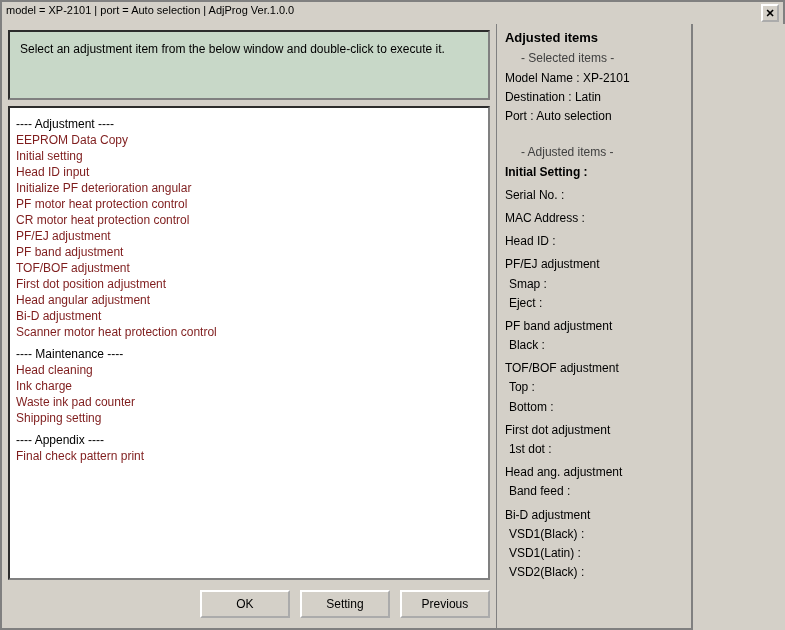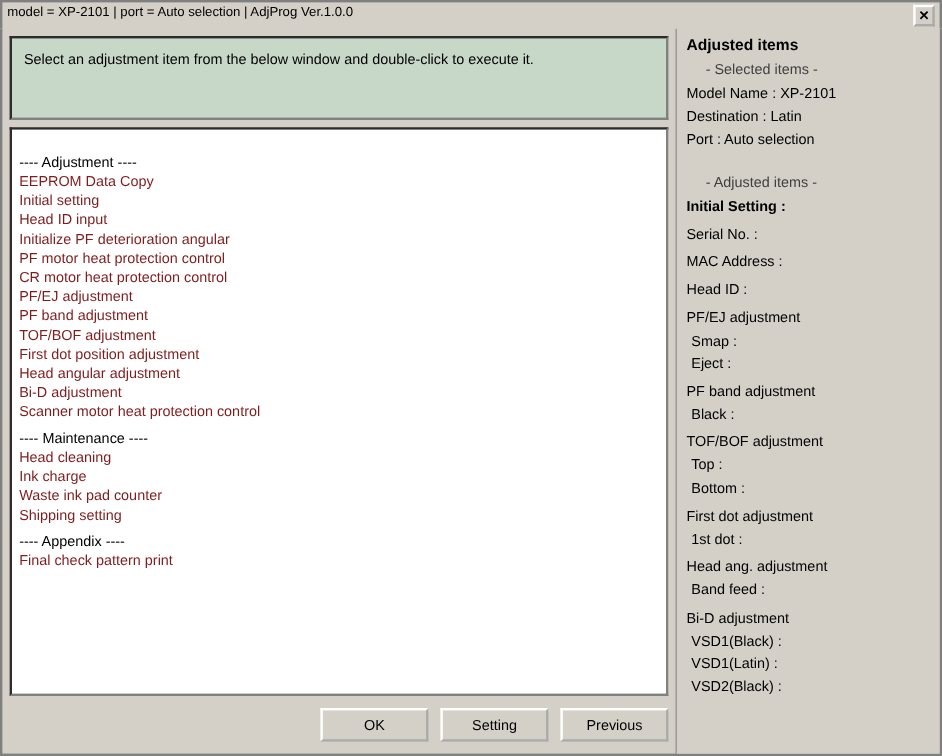--- a/index.html
+++ b/index.html
@@ -37,21 +37,21 @@
       cursor: pointer;
       display: flex;
       align-items: center;
       justify-content: center;
       font-size: 11px;
       font-weight: bold;
     }
 
     .main-container {
       display: flex;
-      width: 785px;
+      width: 693px;
       height: 606px;
       border: 2px solid #808080;
       border-top: none;
       background: #d4d0c8;
     }
 
     .left-panel {
       width: 565px;
       display: flex;
       flex-direction: column;
@@ -75,21 +75,21 @@
       display: flex;
       border: 2px inset #808080;
       background: #fff;
       overflow: hidden;
       margin-bottom: 6px;
     }
 
     .list-scroll {
       flex: 1;
       overflow-y: auto;
-      padding: 19px 2px;
+      padding: 8px 2px;
     }
 
     .list-scroll::-webkit-scrollbar {
       width: 16px;
     }
     .list-scroll::-webkit-scrollbar-track {
       background: #d4d0c8;
     }
     .list-scroll::-webkit-scrollbar-thumb {
       background: #a0a0a0;

